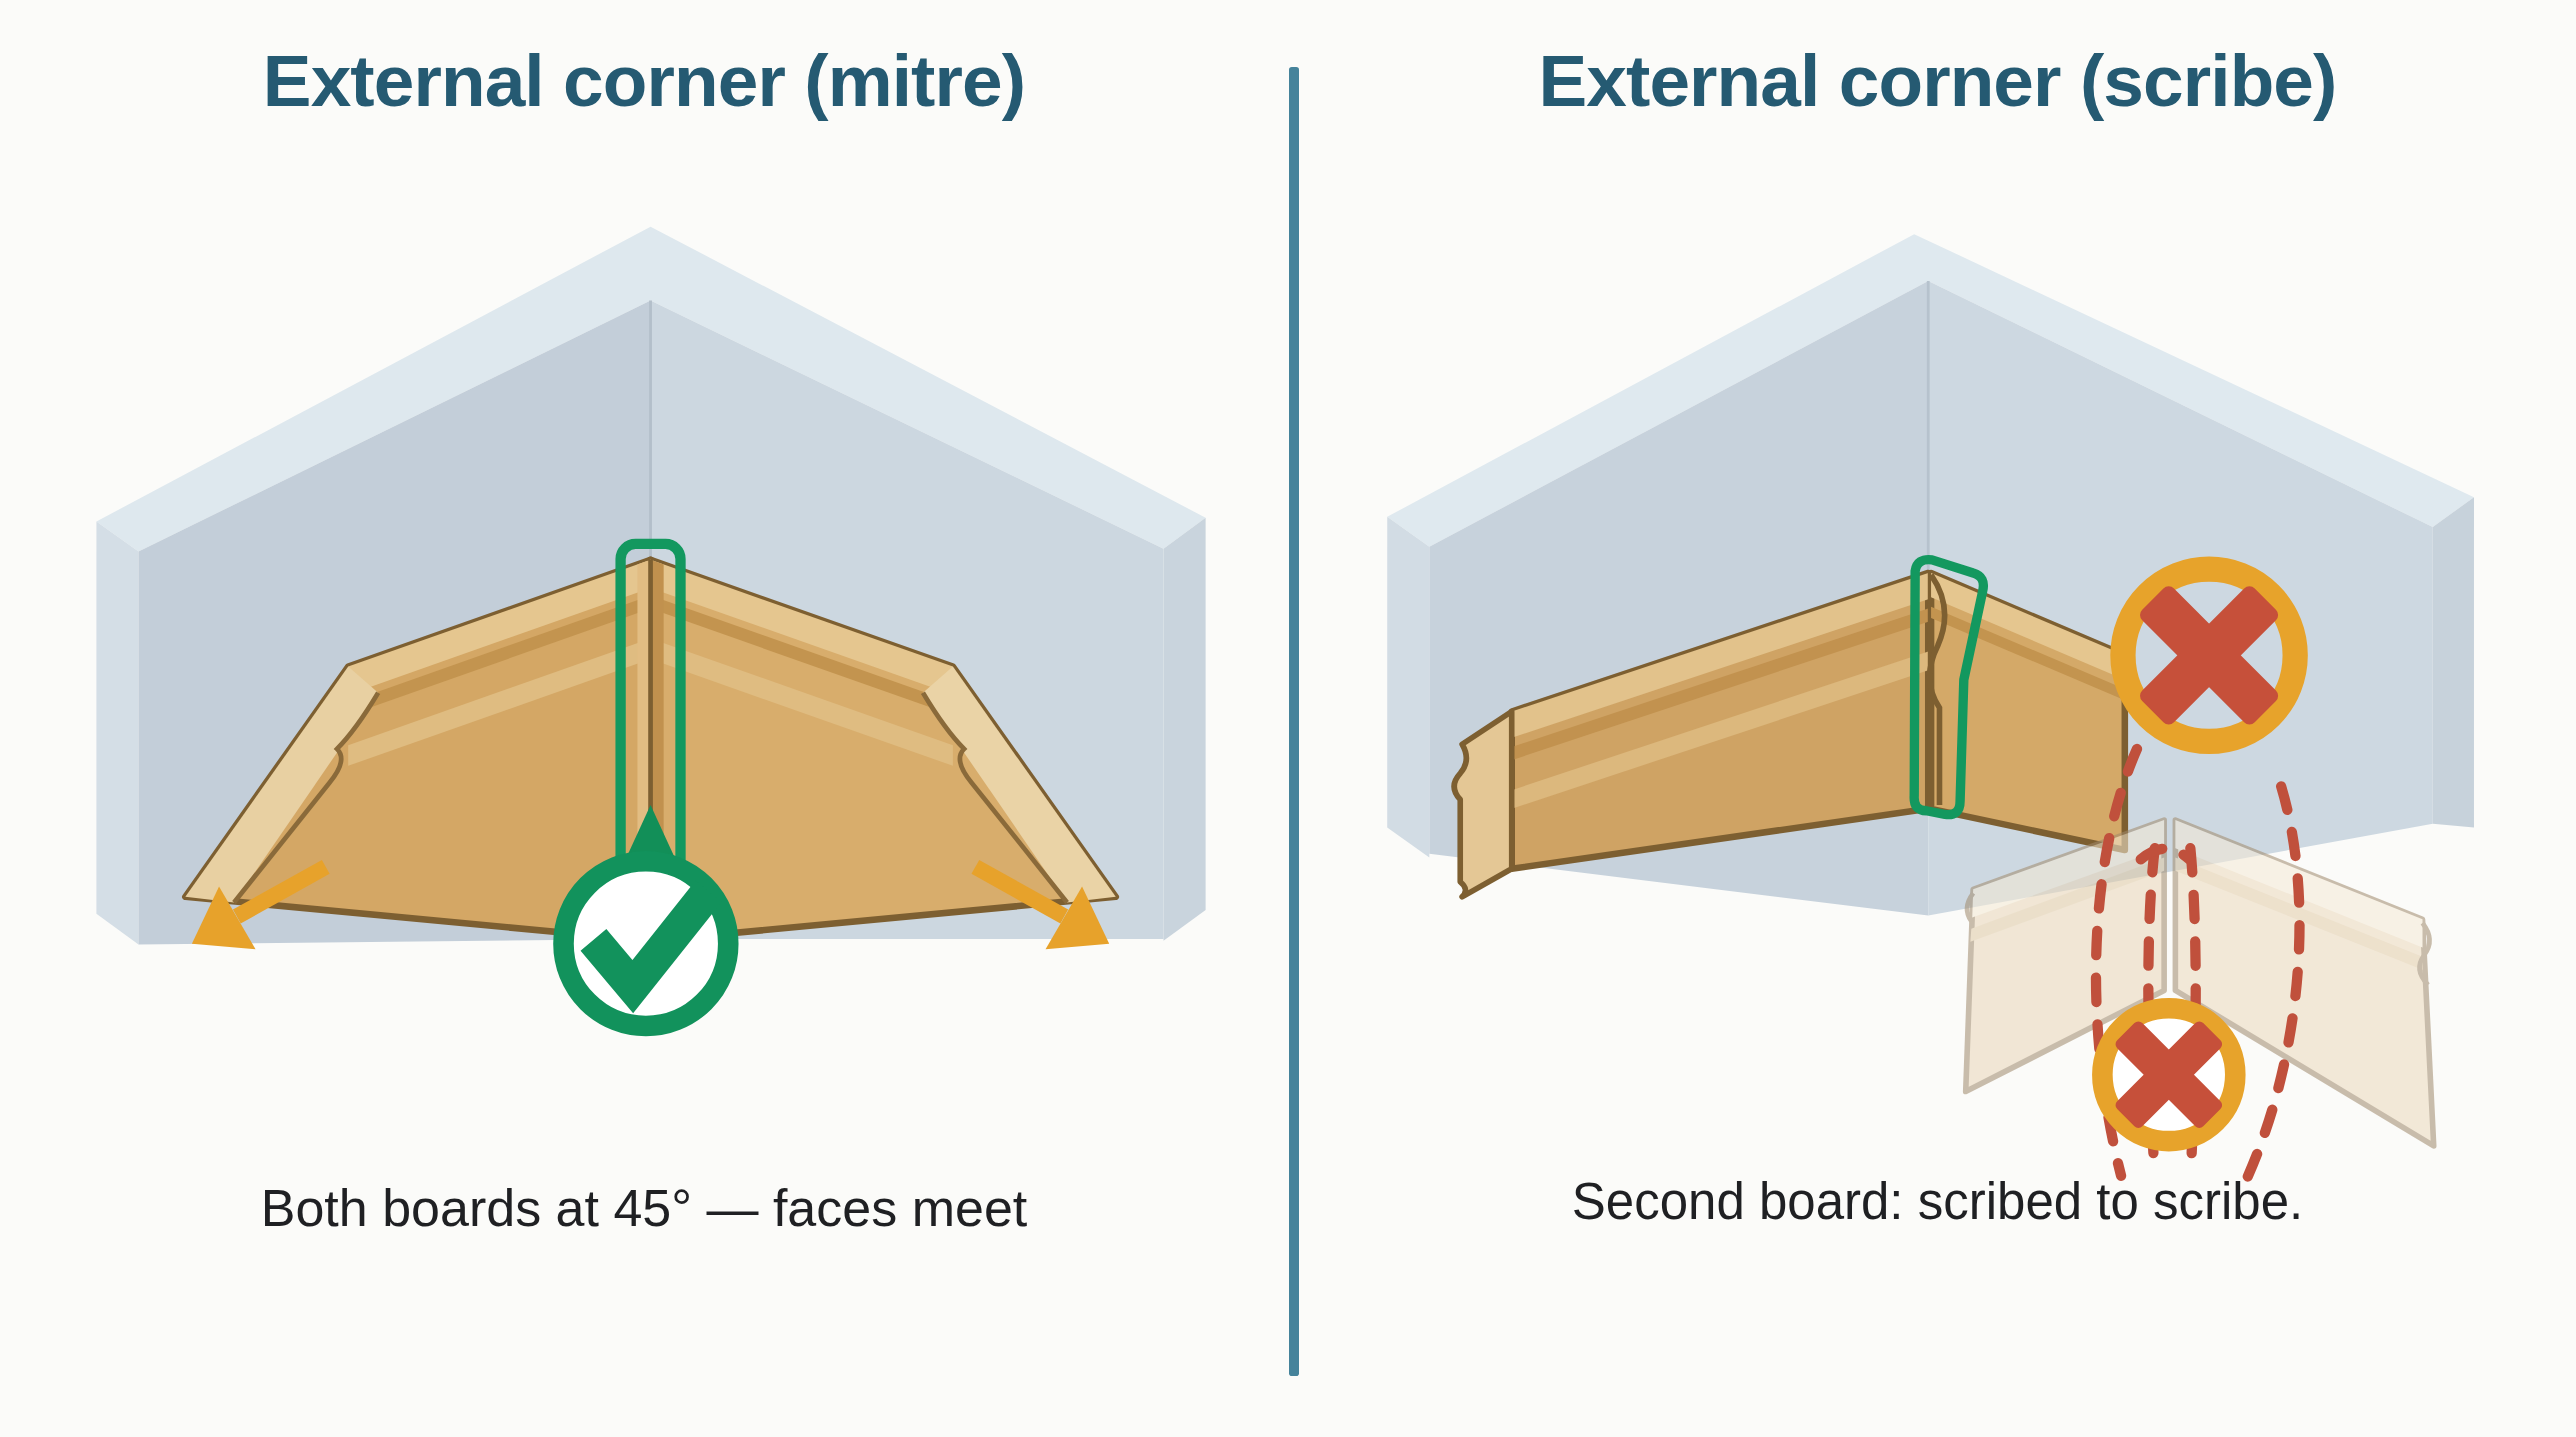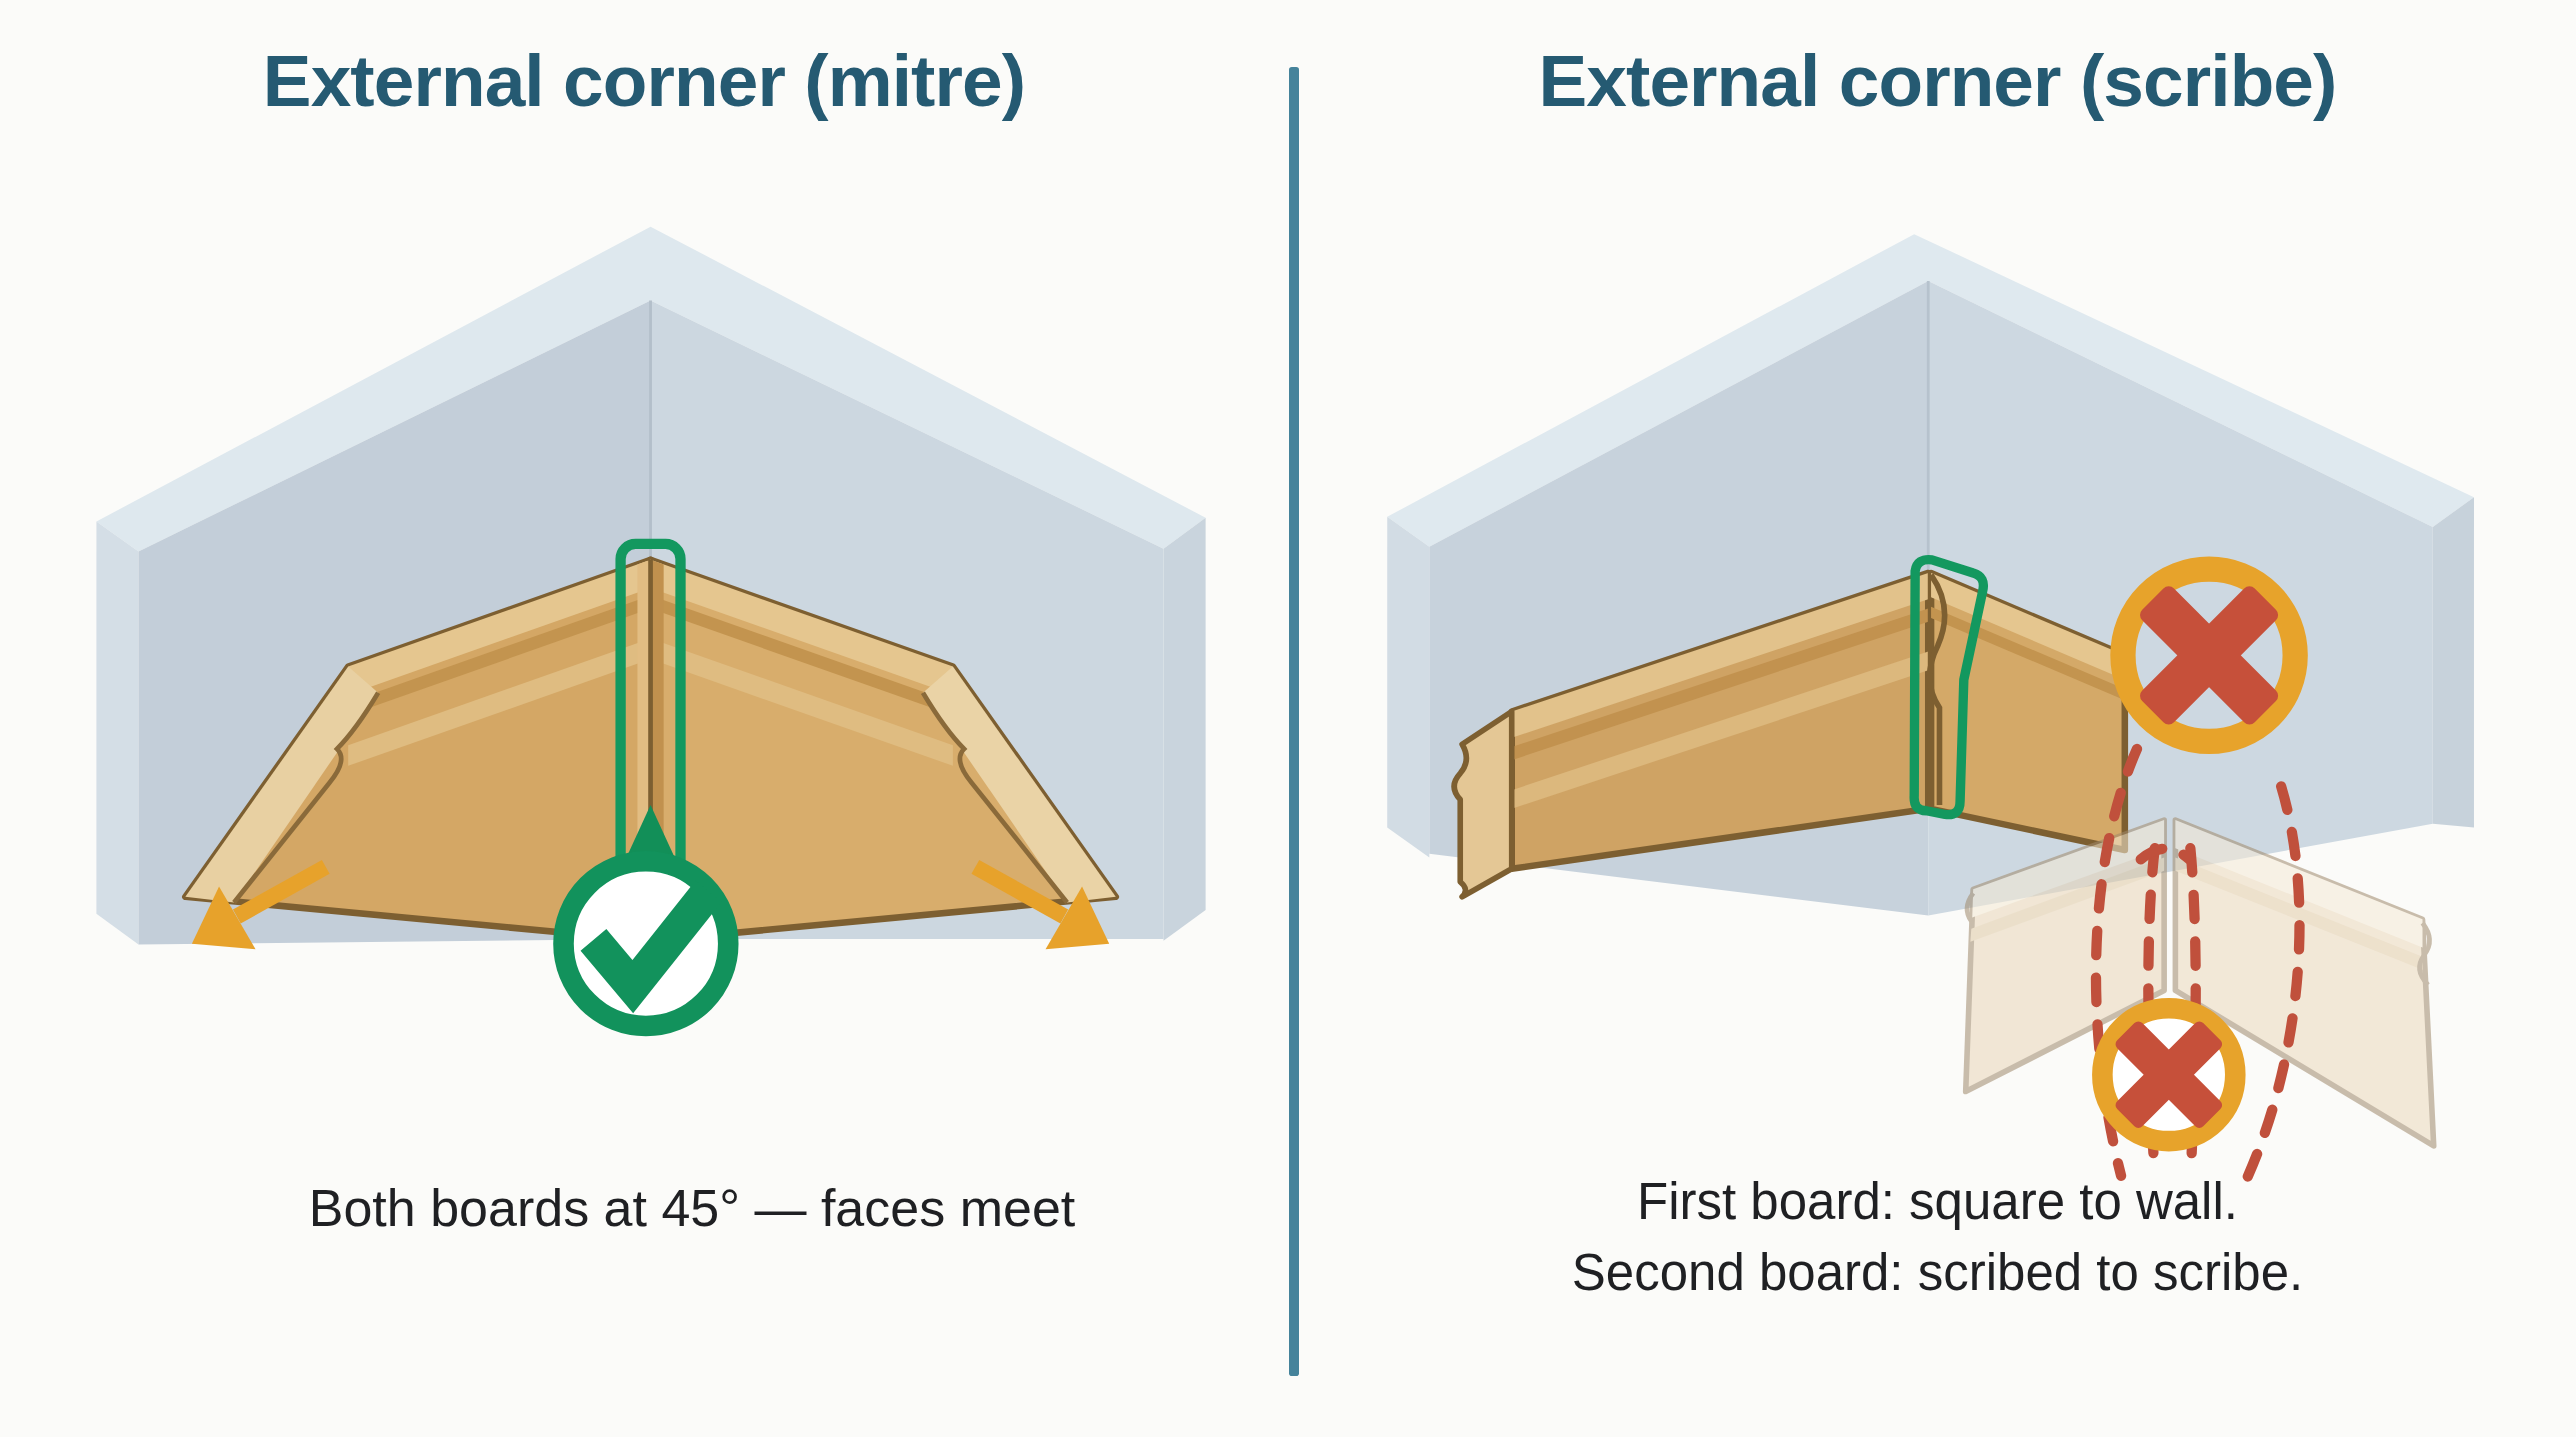--- a/index.html
+++ b/index.html
@@ -19,21 +19,21 @@
   }
   #left-title{left:0;width:1288px;}
   #right-title{left:1299px;width:1277px;}
   .divider{
     position:absolute;left:1289px;top:67px;width:10.3px;height:1309px;
     background:#45839b;border-radius:2.8px;
   }
   .caption{
     position:absolute;text-align:center;color:#1f2023;
   }
-  #left-caption{left:0;top:1178px;width:1288px;font-size:52px;padding-left:48px;}
+  #left-caption{left:0;top:1178px;width:1288px;font-size:52px;}
   #right-caption{left:1299px;top:1166px;width:1277px;font-size:51px;line-height:71px;}
   svg{position:absolute;left:0;top:0;}
 </style>
 </head>
 <body>
 
 <div id="canvas">
 
   <div id="left-title" class="panel-title">External corner (mitre)</div>
   <div id="right-title" class="panel-title">External corner (scribe)</div>
@@ -146,18 +146,17 @@
       <g transform="rotate(45 2317 1148)">
         <rect x="2252" y="1129" width="130" height="38" rx="6" fill="#c6503a"></rect>
         <rect x="2298" y="1083" width="38" height="130" rx="6" fill="#c6503a"></rect>
       </g>
     </g>
   </svg>
 
   <div id="left-caption" class="caption">Both boards at 45° — faces meet</div>
 
   <div id="right-caption" class="caption">
-    <div>First board: square to wall.</div>
     <div>Second board: scribed to scribe.</div>
   </div>
 
 </div>
 
 
 </body></html>

